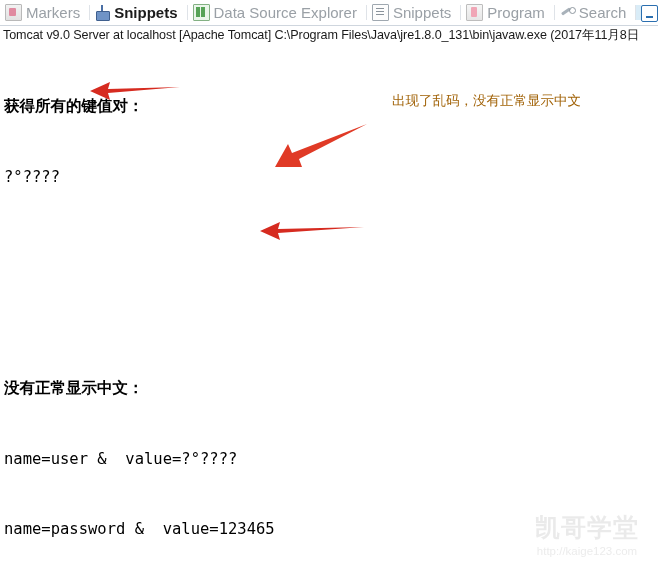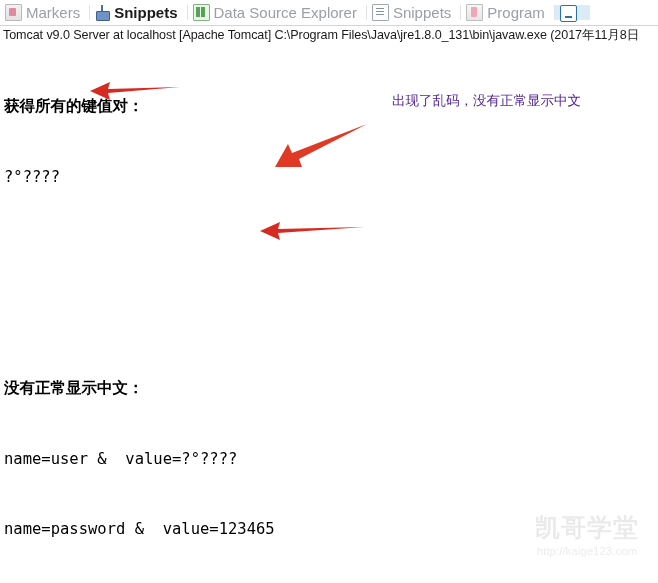--- a/index.html
+++ b/index.html
@@ -170,21 +170,21 @@
     letter-spacing: 0px;
   }
 
   
   #annotation {
     position: absolute;
     left: 392px;
     top: 92px;
     font-family: "DejaVu Sans", "Liberation Sans", sans-serif;
     font-size: 13.5px;
-    color: #4c1d95;
+    color: #a16207;
     white-space: nowrap;
   }
 
   
   .arrow { position: absolute; }
 
   
   #watermark {
     position: absolute;
     left: 521px;
@@ -226,20 +226,24 @@
     <span class="ticon ic-dse"></span>
     <span class="tlabel">Data Source Explorer</span>
   </div>
   <div class="tab">
     <span class="ticon ic-snip"></span>
     <span class="tlabel">Snippets</span>
   </div>
   <div class="tab">
     <span class="ticon ic-problems"></span>
     <span class="tlabel">Program</span>
+  </div>
+  <div class="tab">
+    <span class="ticon ic-search"></span>
+    <span class="tlabel">Search</span>
   </div>
   <div class="tab current-view">
     <span class="ticon ic-console"></span>
 
   </div>
 </div>
 
 <div id="console-header">Tomcat v9.0 Server at localhost [Apache Tomcat] C:\Program Files\Java\jre1.8.0_131\bin\javaw.exe (2017年11月8日</div>
 
 <div id="console-body">

